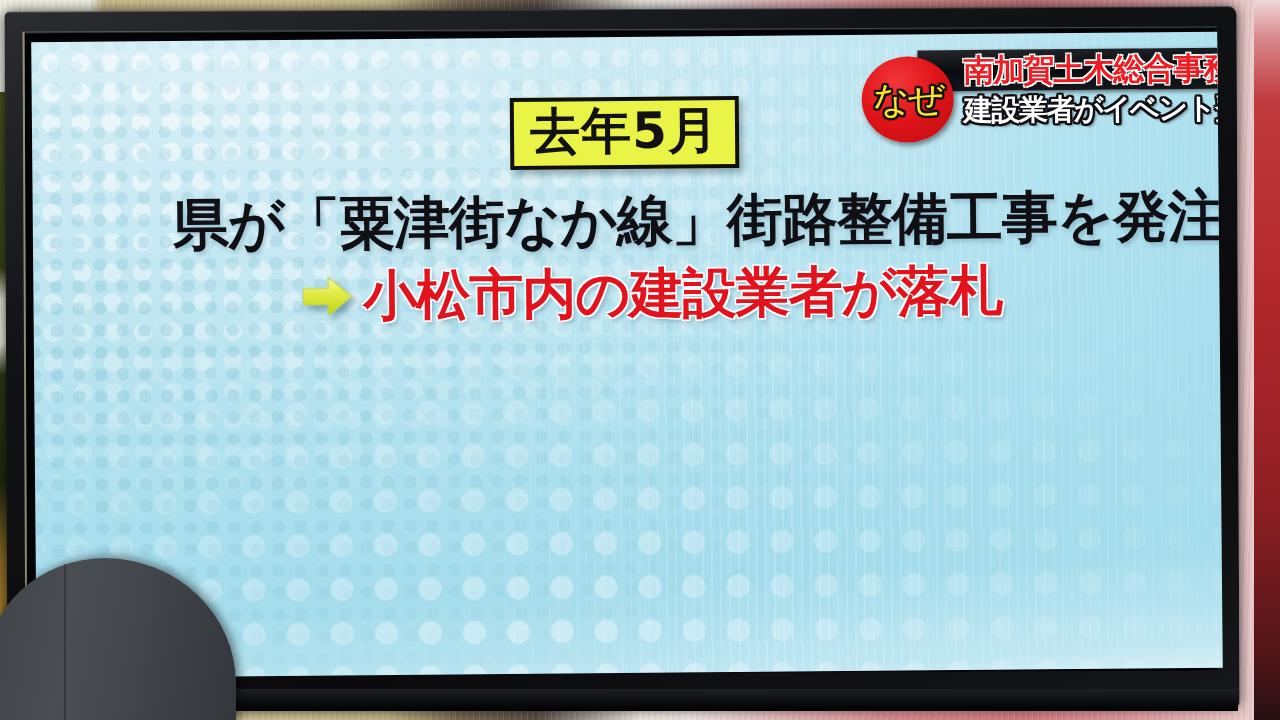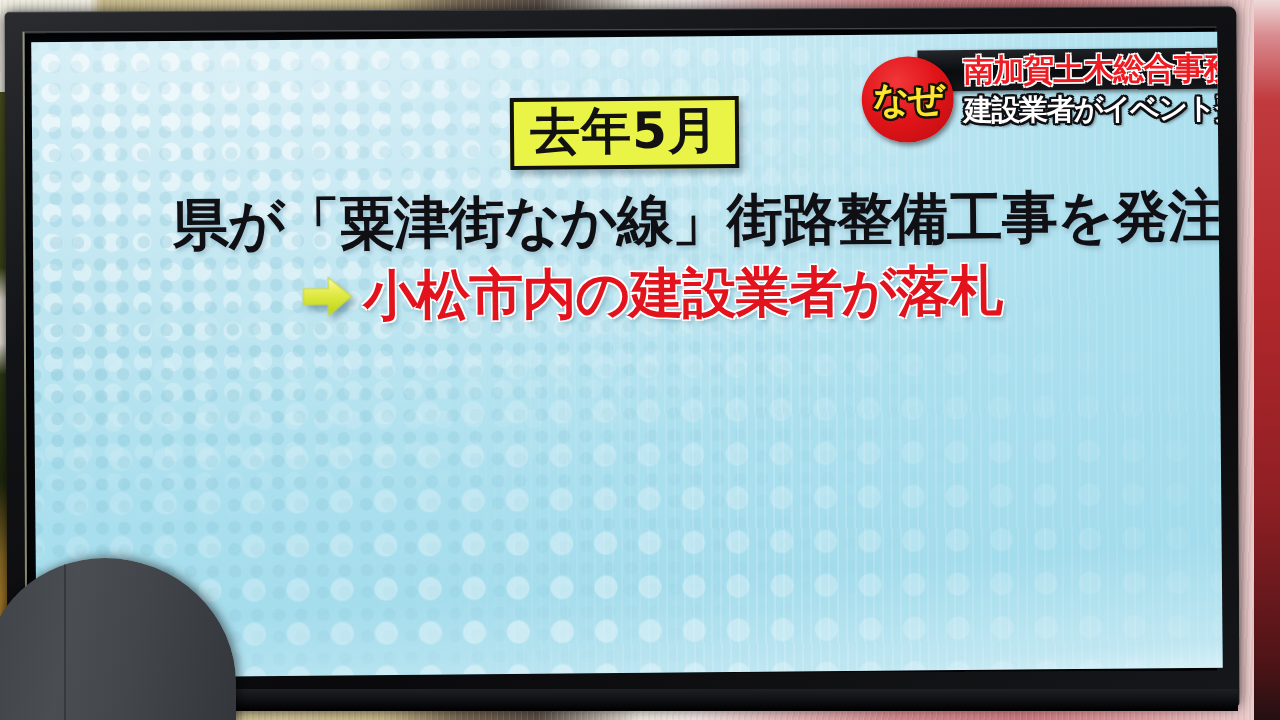--- a/index.html
+++ b/index.html
@@ -240,21 +240,21 @@
     width: 92px; height: 86px;
     border-radius: 50%;
     background: radial-gradient(circle at 38% 30%, #f2373a 0%, #e01418 48%, #bb0d12 100%);
     box-shadow: 2px 3px 5px rgba(0,0,0,.45);
     display: flex; align-items: center; justify-content: center;
     z-index: 4;
   }
   .naze-text {
     font-size: 36px;
     line-height: 38px;
-    font-weight: bold;
+    font-weight: normal;
     color: #ffe62e;
     letter-spacing: -2px;
     white-space: nowrap;
     text-shadow:
       -2px -2px 0 #17120a,  2px -2px 0 #17120a,
       -2px  2px 0 #17120a,  2px  2px 0 #17120a,
        0   -2.4px 0 #17120a, 0 2.4px 0 #17120a,
       -2.4px 0 0 #17120a,  2.4px 0 0 #17120a;
   }
 

